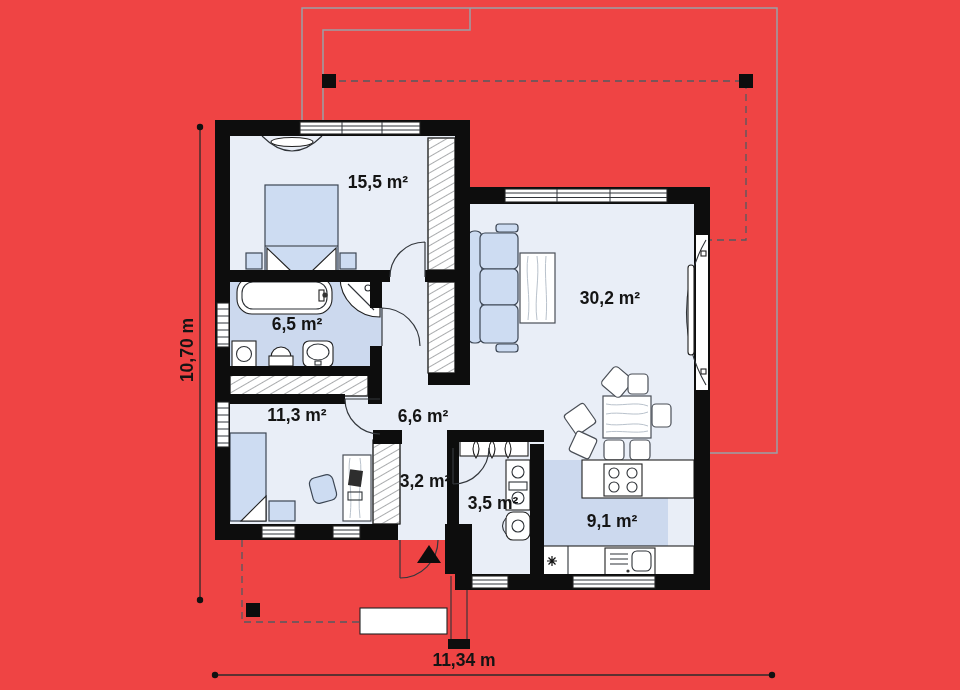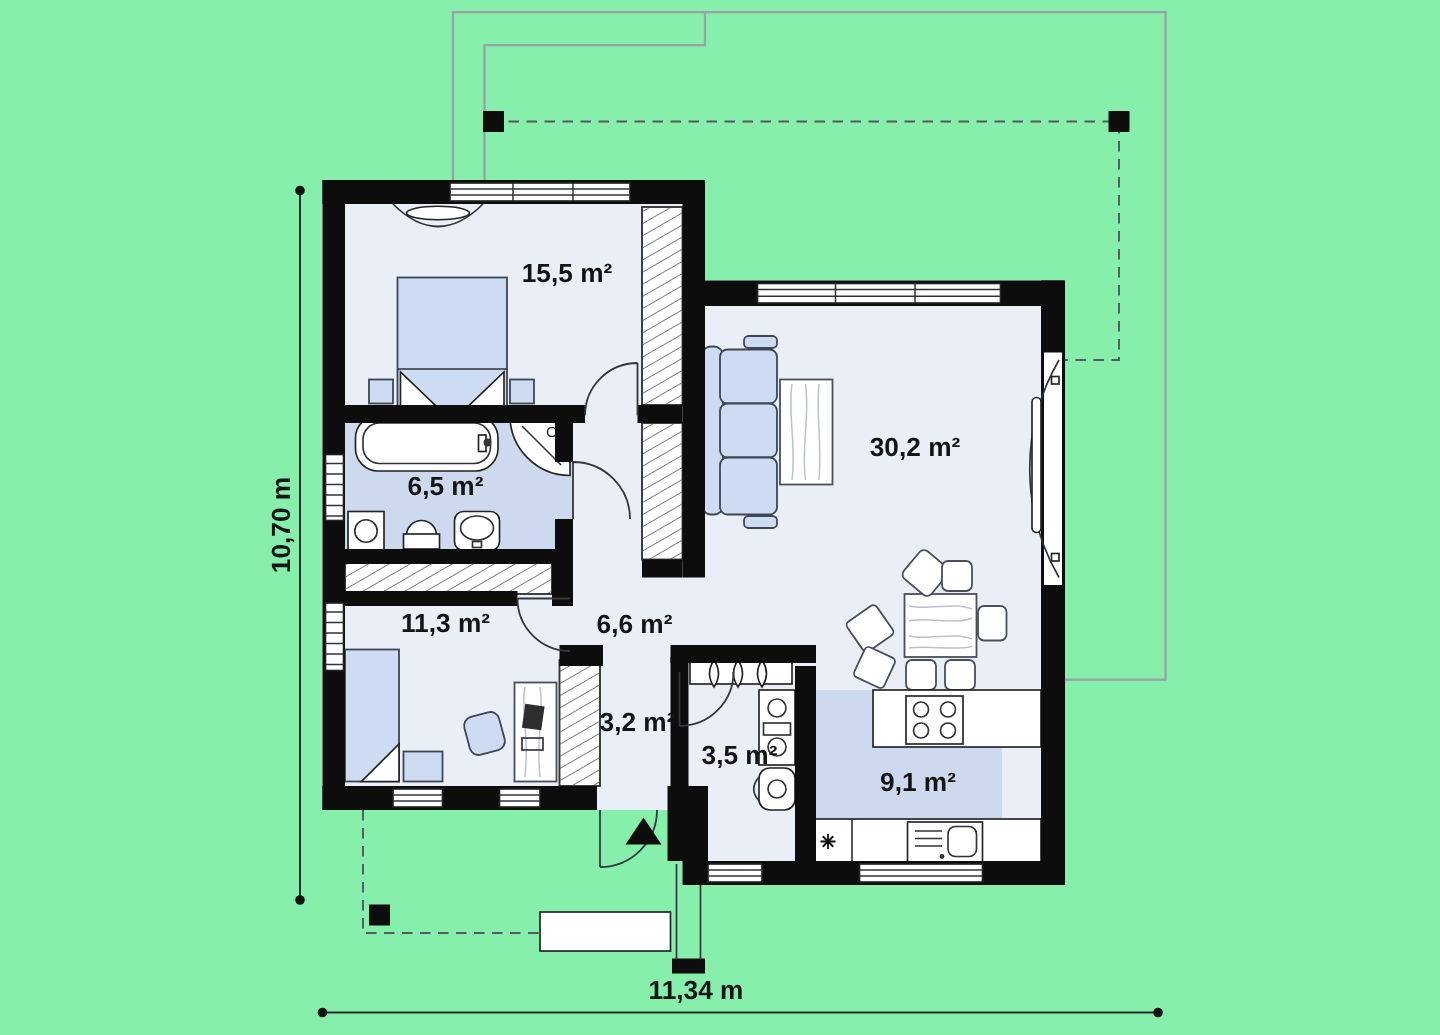--- a/index.html
+++ b/index.html
@@ -1,16 +1,16 @@
 <!DOCTYPE html>
 <html><head>
 <meta charset="utf-8">
 <style>
   html,body{margin:0;padding:0;background:#ffffff;}
-  .stage{position:relative;width:960px;height:690px;background:#86efac;overflow:hidden;
+  .stage{position:relative;width:960px;height:690px;background:#ef4444;overflow:hidden;
          font-family:"Liberation Sans",sans-serif;}
   svg{display:block;}
   .wall{fill:#0d0d0d;stroke:none;}
   .thin{stroke:#2f3338;stroke-width:1.1;fill:none;}
   .furn{fill:#cddcf2;stroke:#3c4654;stroke-width:1.2;}
   .furnw{fill:#ffffff;stroke:#4a4f57;stroke-width:1.2;}
   .white{fill:#ffffff;stroke:#222222;stroke-width:1.1;}
   .grain{stroke:#b9c2cc;stroke-width:1;fill:none;}
   .closet{fill:#ffffff;stroke:#333333;stroke-width:1;}
   .door{stroke:#34383d;stroke-width:1.2;fill:none;}

